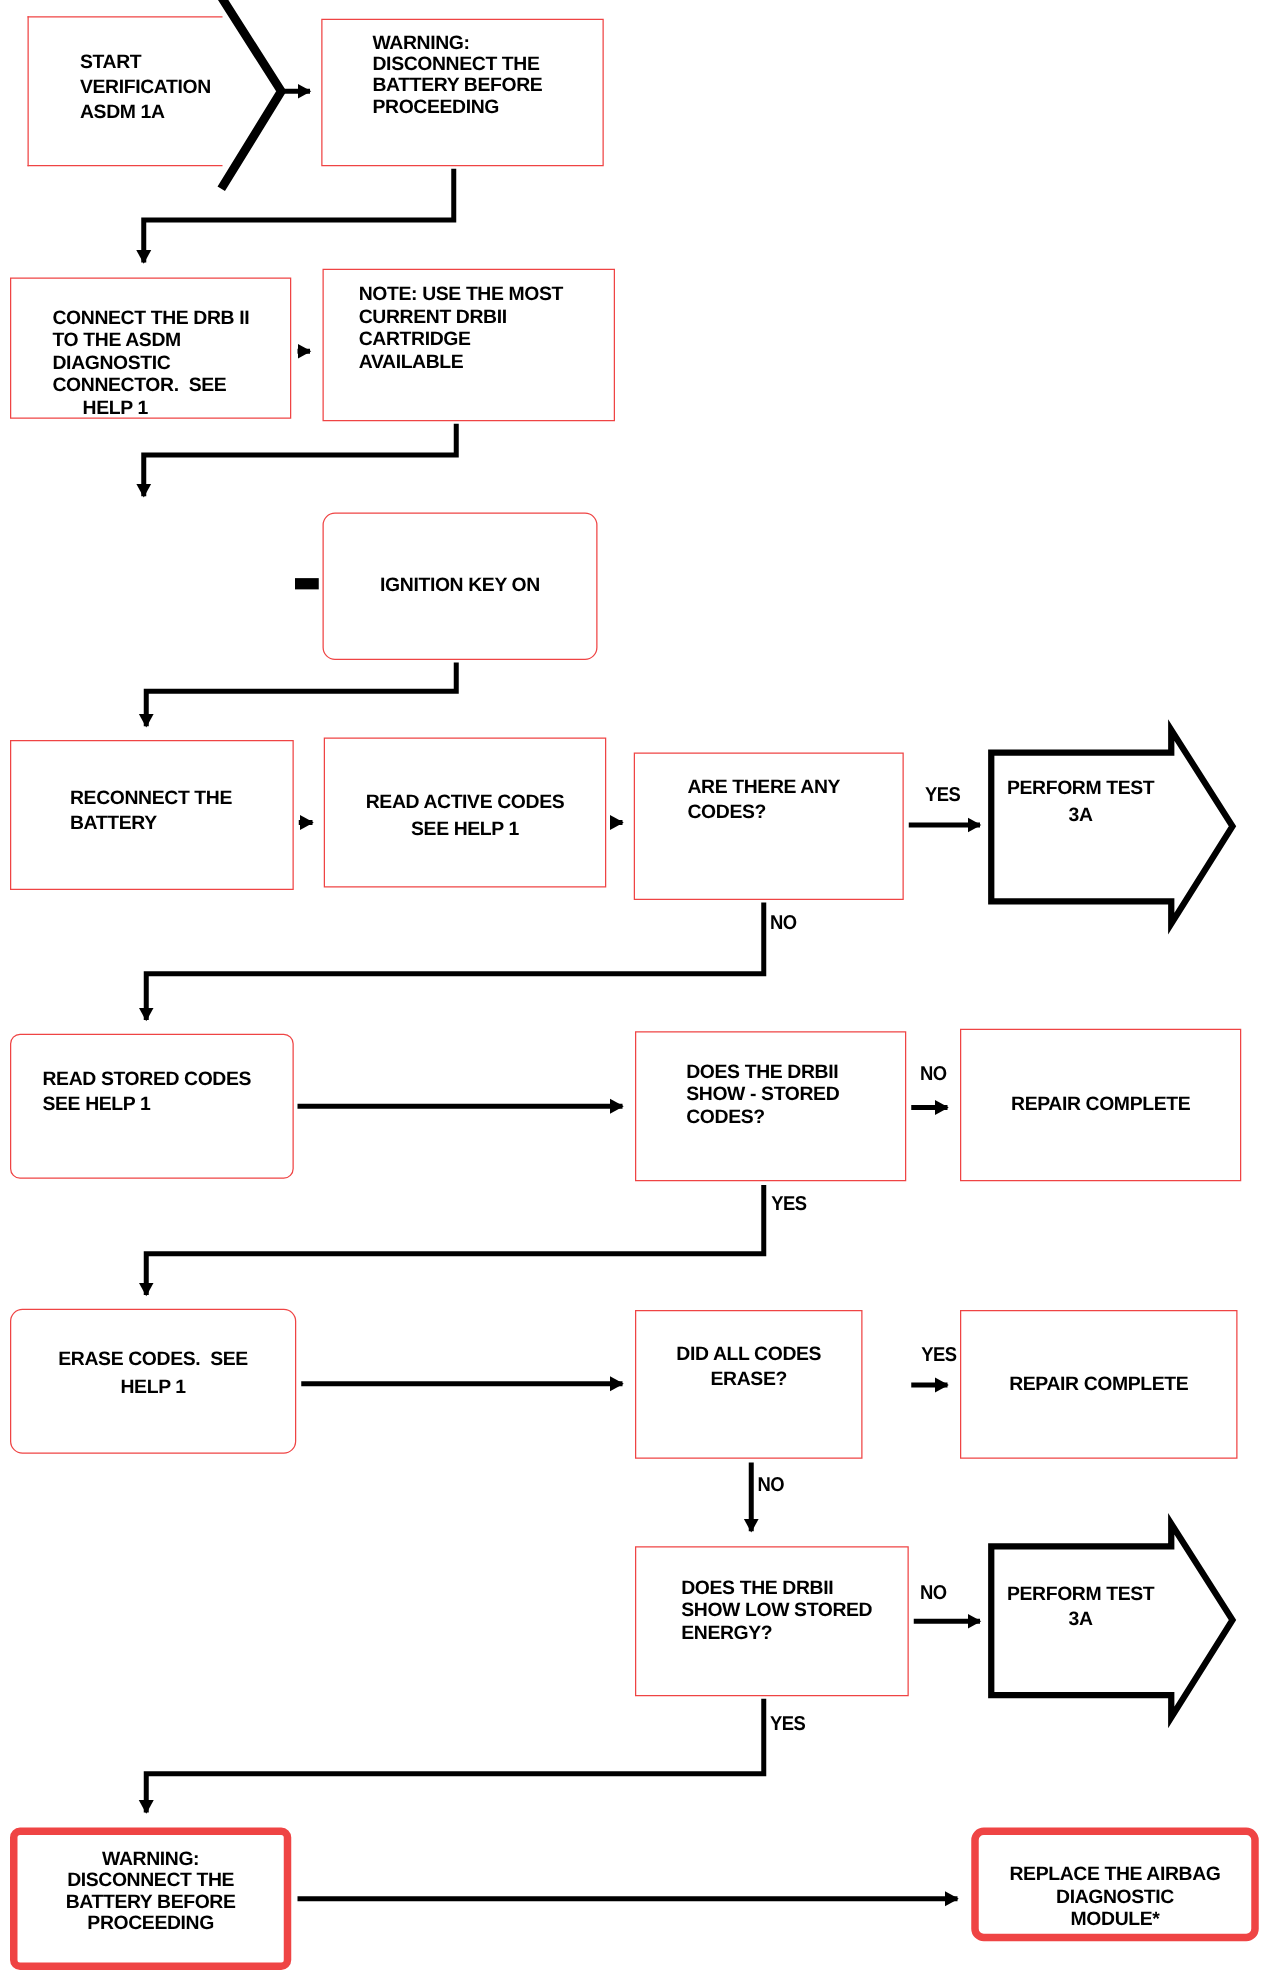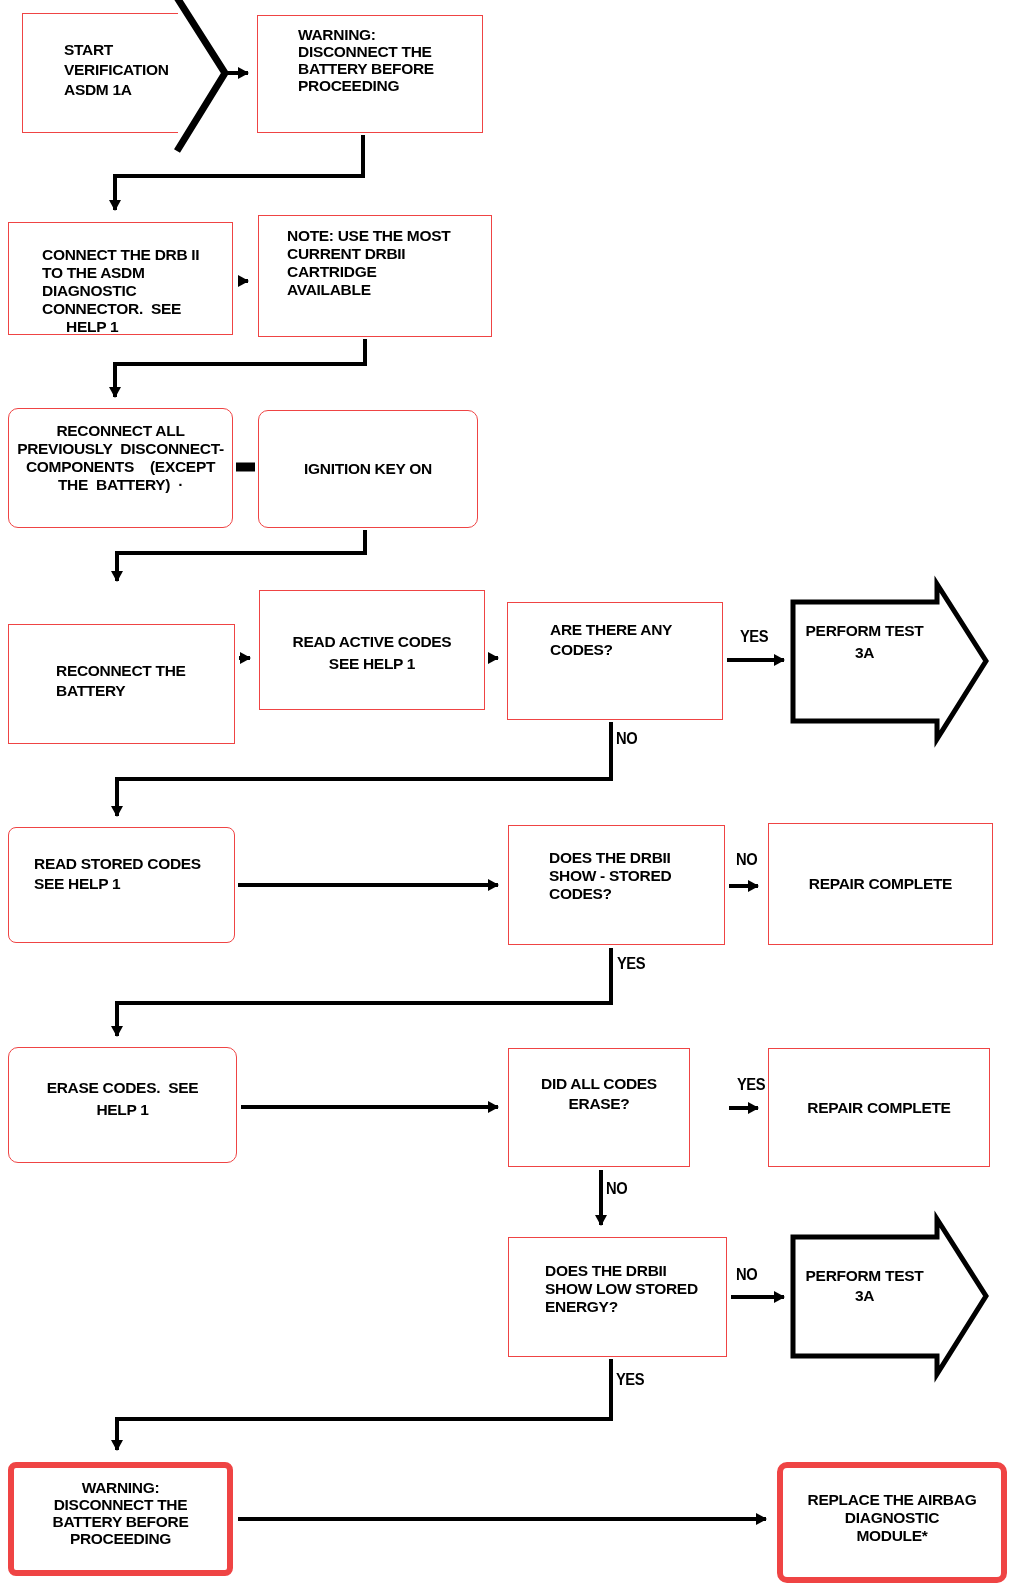--- a/index.html
+++ b/index.html
@@ -86,32 +86,26 @@
       HELP 1</div>
   </div>
 
   <div class="node" style="left:258px;top:215px;width:234px;height:122px;padding:11px 0 0 28px;">
     <div class="txt">NOTE: USE THE MOST
 CURRENT DRBII
 CARTRIDGE
 AVAILABLE</div>
   </div>
 
-  <div class="node" style="left:8px;top:408px;width:225px;height:120px;border-radius:10px;padding-top:13px;">
-    <div class="txt center">RECONNECT ALL
-PREVIOUSLY  DISCONNECT-
-COMPONENTS    (EXCEPT
-THE  BATTERY)  ·</div>
-  </div>
 
   <div class="node vcenter" style="left:258px;top:410px;width:220px;height:118px;border-radius:10px;">
     <div class="txt">IGNITION KEY ON</div>
   </div>
 
-  <div class="node" style="left:8px;top:592px;width:227px;height:120px;padding:36px 0 0 47px;margin-top:32px;">
+  <div class="node" style="left:8px;top:592px;width:227px;height:120px;padding:36px 0 0 47px;">
     <div class="txt" style="line-height:20px;">RECONNECT THE
 BATTERY</div>
   </div>
 
   <div class="node" style="left:259px;top:590px;width:226px;height:120px;padding-top:40px;">
     <div class="txt center" style="line-height:22px;">READ ACTIVE CODES
 SEE HELP 1</div>
   </div>
 
   <div class="node" style="left:507px;top:602px;width:216px;height:118px;padding:17px 0 0 42px;">
@@ -160,21 +154,21 @@
   <div class="ptxt txt" style="left:793px;top:1266px;width:143px;line-height:20px;">PERFORM TEST
 3A</div>
 
   <div class="node" style="left:8px;top:1462px;width:225px;height:114px;border-width:6px;border-radius:8px;padding-top:11px;">
     <div class="txt center" style="line-height:17px;">WARNING:
 DISCONNECT THE
 BATTERY BEFORE
 PROCEEDING</div>
   </div>
 
-  <div class="node" style="left:777px;top:1462px;width:230px;height:121px;border-width:6px;border-radius:10px;padding-top:23px;">
+  <div class="node" style="left:777px;top:1462px;width:230px;height:91px;border-width:6px;border-radius:10px;padding-top:23px;">
     <div class="txt center">REPLACE THE AIRBAG
 DIAGNOSTIC
 MODULE*</div>
   </div>
 
   <div class="lbl" style="left:740px;top:629px;">YES</div>
   <div class="lbl" style="left:616px;top:731px;">NO</div>
   <div class="lbl" style="left:736px;top:852px;">NO</div>
   <div class="lbl" style="left:617px;top:956px;">YES</div>
   <div class="lbl" style="left:737px;top:1077px;">YES</div>

